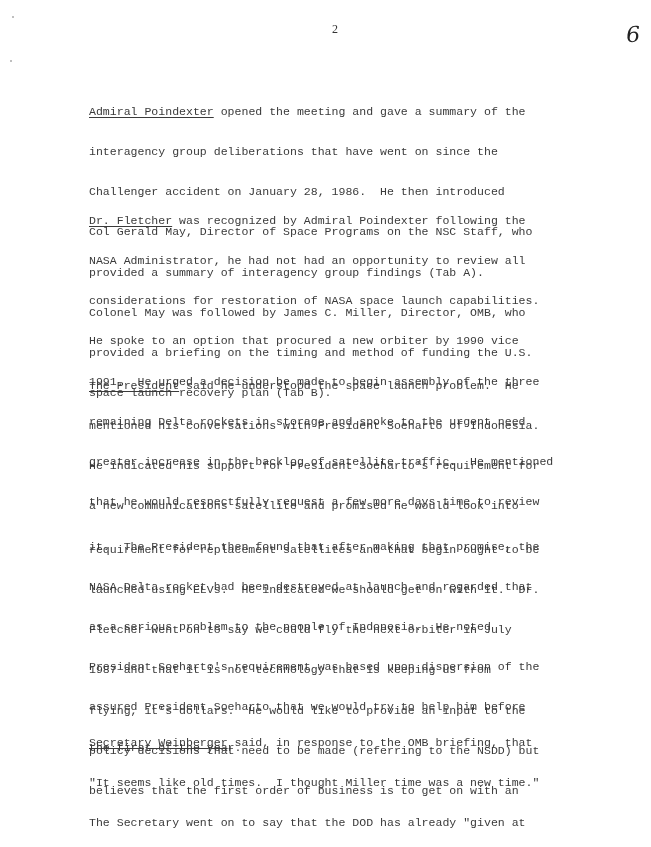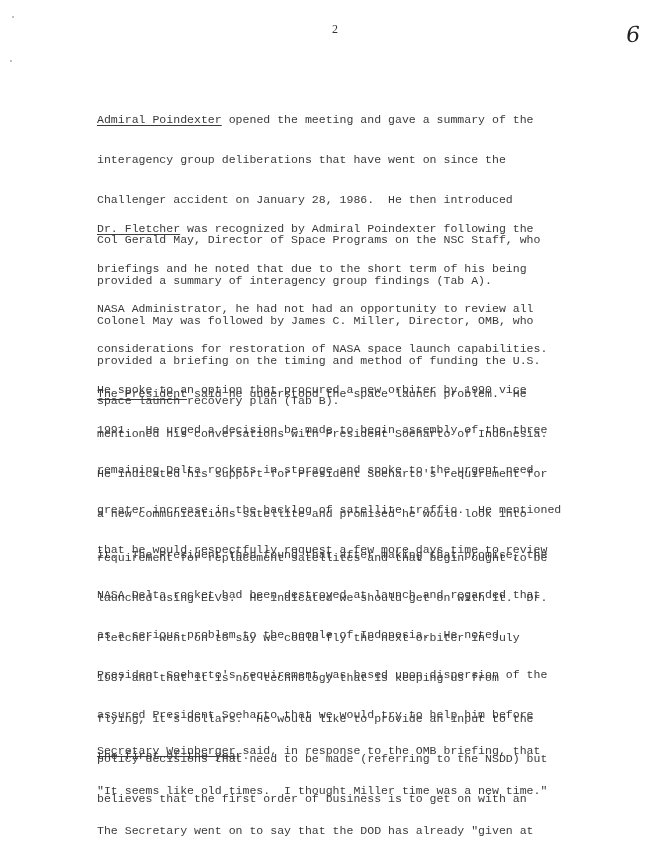--- a/index.html
+++ b/index.html
@@ -10,21 +10,21 @@
     }
     .page-number {
       position: absolute; left: 332px; top: 22px; font-size: 12px; color: #333;
       font-family: "Liberation Serif", serif;
     }
     .handwritten-mark {
       position: absolute; left: 626px; top: 22px; font-size: 22px; color: #222;
       font-family: "DejaVu Serif", serif; transform: skewX(-8deg);
     }
     .paragraph {
-      position: absolute; left: 85px; width: 540px; margin: 12px;
+      position: absolute; left: 85px; width: 540px; margin: 4px;
       font-size: 11.55px; line-height: 13.4px; white-space: pre; letter-spacing: 0; font-family: Liberation Mono, monospace;
     }
     .line { display: block; height: 13.4px; }
     .speaker { text-decoration: underline; text-decoration-thickness: 1px; text-underline-offset: 2px; }
     .stray-mark { position: absolute; width: 2px; height: 2px; background: #aaa; border-radius: 1px; }
   </style>
 </head>
 <body>
 
 <div>
@@ -40,21 +40,20 @@
     <span class="line">Challenger accident on January 28, 1986.  He then introduced</span>
     <span class="line">Col Gerald May, Director of Space Programs on the NSC Staff, who</span>
     <span class="line">provided a summary of interagency group findings (Tab A).</span>
     <span class="line">Colonel May was followed by James C. Miller, Director, OMB, who</span>
     <span class="line">provided a briefing on the timing and method of funding the U.S.</span>
     <span class="line">space launch recovery plan (Tab B).</span>
   </p>
 
   <p class="paragraph" style="top:183px">
     <span class="line"><span class="speaker">Dr. Fletcher</span><span> was recognized by Admiral Poindexter following the</span></span>
-    <span class="line">briefings and he noted that due to the short term of his being</span>
     <span class="line">NASA Administrator, he had not had an opportunity to review all</span>
     <span class="line">considerations for restoration of NASA space launch capabilities.</span>
     <span class="line">He spoke to an option that procured a new orbiter by 1990 vice</span>
     <span class="line">1991.  He urged a decision be made to begin assembly of the three</span>
     <span class="line">remaining Delta rockets in storage and spoke to the urgent need</span>
     <span class="line">greater increase in the backlog of satellite traffic.  He mentioned</span>
     <span class="line">that he would respectfully request a few more days time to review</span>
   </p>
 
   <p class="paragraph" style="top:348px">

